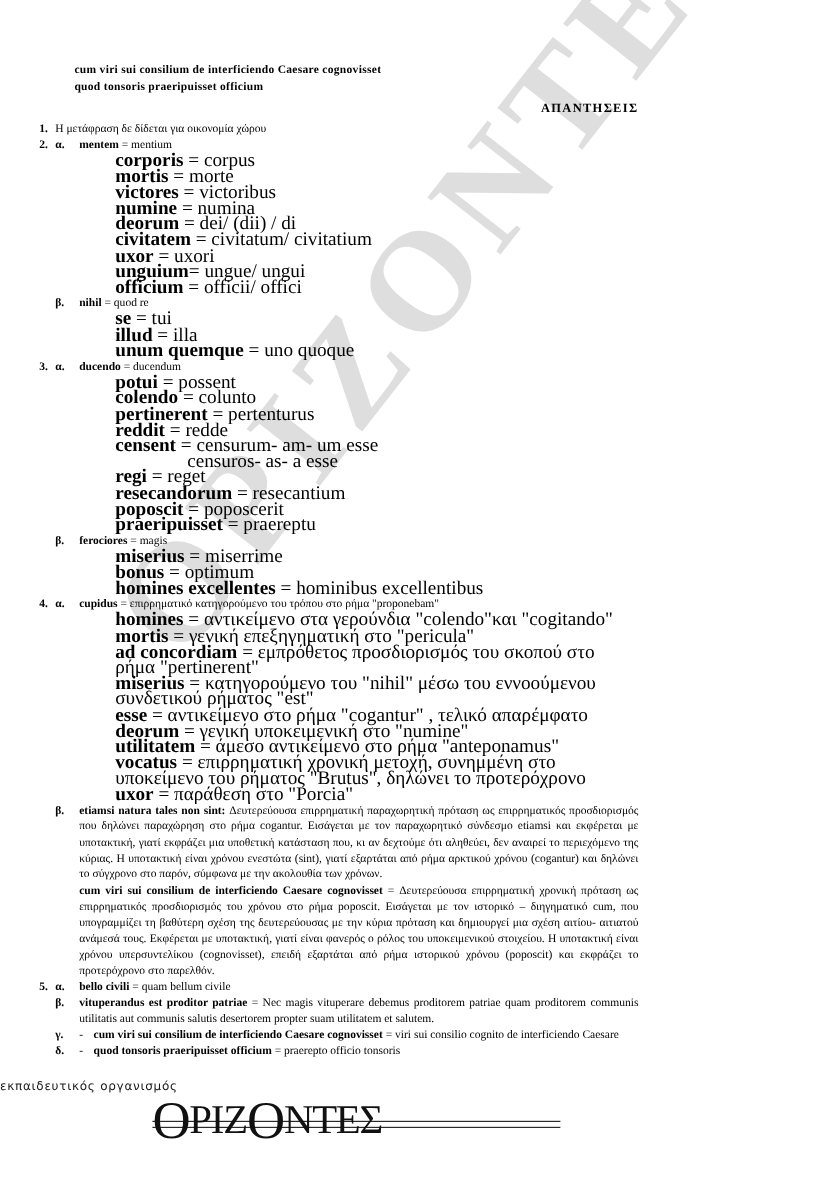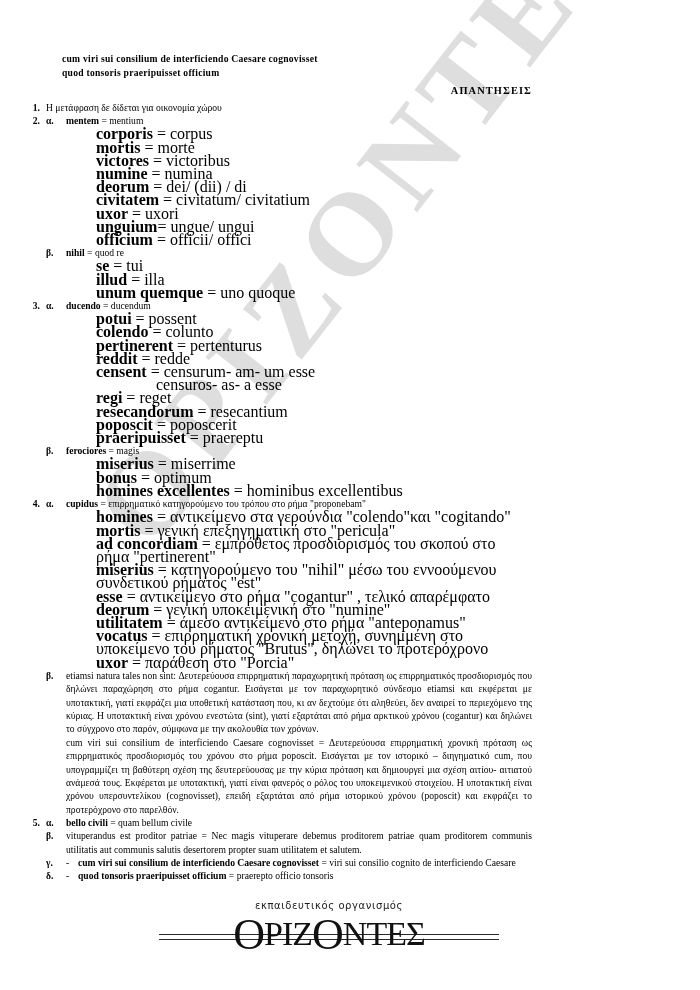--- a/index.html
+++ b/index.html
@@ -95,31 +95,29 @@
 
   .entry { line-height: 13.2px; }
   .entry .lemma { font-weight: bold; }
   .sub-indent { margin-left: 72px; }
 
   .para {
     text-align: justify;
     line-height: 13.4px;
     font-size: 9.6px;
   }
-  .para .lead { font-weight: normal; }
+  .para .lead { font-weight: bold; }
 
   
   #footer {
     position: absolute;
     left: 0;
     top: 900px;
     width: 594px;
     z-index: 2;
-    text-align: center;
-    margin-left: 32px;
   }
   #logo-sub {
     font-family: "DejaVu Sans", sans-serif;
     font-size: 10px;
     letter-spacing: .6px;
     color: #1a1a1a;
     margin-bottom: 1px;
   }
   #logo-wrap {
     position: relative;

